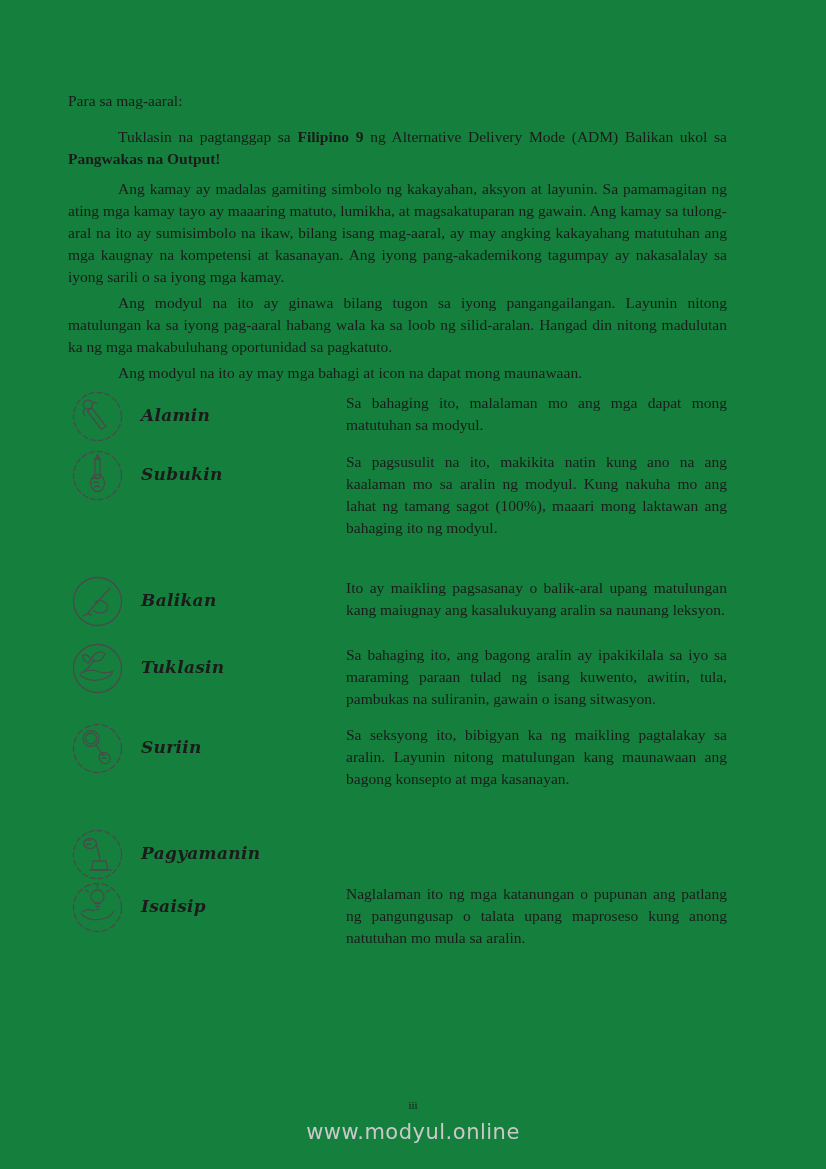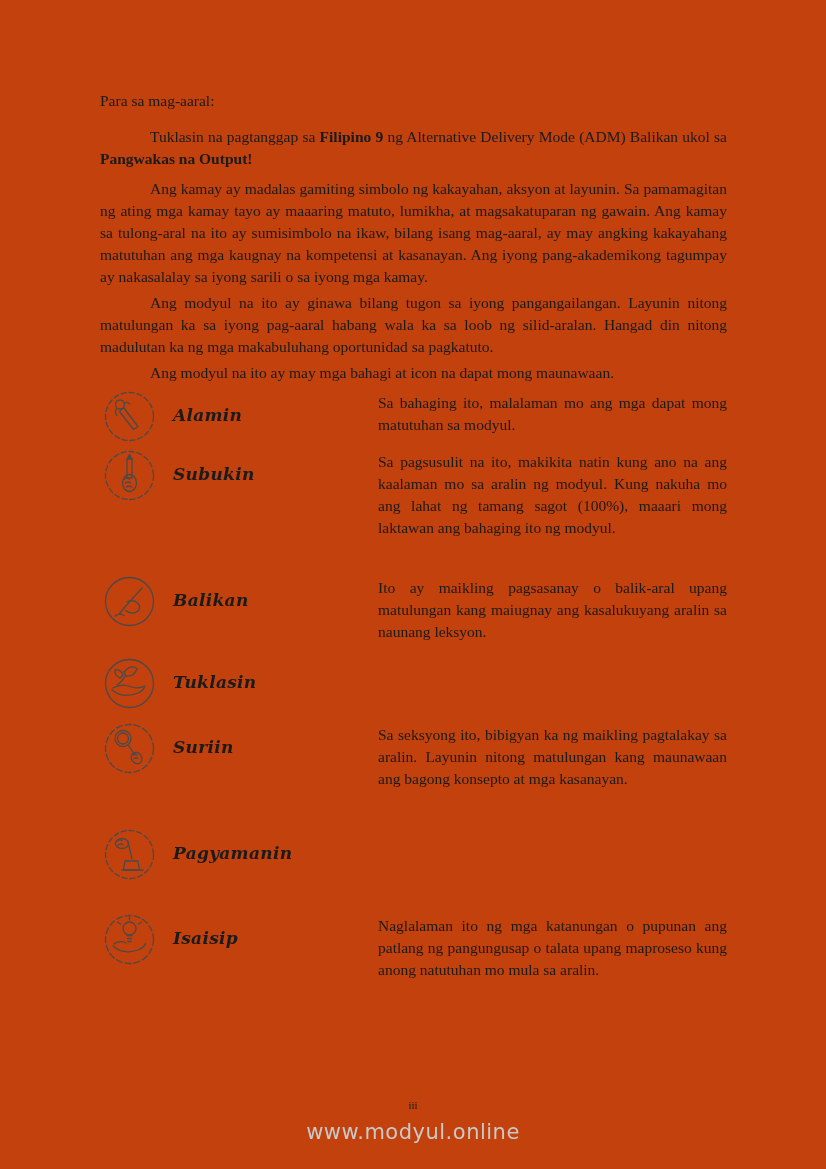--- a/index.html
+++ b/index.html
@@ -1,24 +1,24 @@
 <!DOCTYPE html>
 <html><head>
 <meta charset="utf-8">
 <style>
   html,body{margin:0;padding:0;background:#ffffff;}
   .page{
     position:relative;
     width:826px;height:1169px;
-    background:#c2410c;
+    background:#15803d;
     font-family:"Liberation Serif", serif;
     color:#1b1b1b;
     overflow:hidden;
     box-sizing:border-box;
-    padding:90px 99px 0 100px;
+    padding:90px 99px 0 68px;
   }
   .body-text{
     font-size:15.5px;
     line-height:22px;
   }
   p{margin:0;}
   .salutation{margin:0;}
   .para{
     text-align:justify;
     text-indent:50px;
@@ -55,21 +55,21 @@
     padding-top:2px;
     text-align:justify;
     font-size:15.5px;
     line-height:22px;
   }
   .row-alamin{margin-bottom:6px;}
   .row-subukin{margin-bottom:36px;}
   .row-balikan{margin-bottom:14px;}
   .row-tuklasin{margin-bottom:12px;}
   .row-suriin{margin-bottom:38px;}
-  .row-pagyamanin{margin-bottom:32px;}
+  .row-pagyamanin{}
   .row-isaisip{margin-bottom:16px;}
 
   .footer{
     position:absolute;
     left:0;right:0;
     bottom:0;
     height:75px;
     text-align:center;
   }
   .page-number{
@@ -150,20 +150,21 @@
         <svg class="icon icon-circle" width="53" height="53" viewBox="0 0 53 53">
           <circle cx="26.5" cy="26.5" r="24"></circle>
           <path d="M21 15 q7 -8 13 -3.5 q-2.5 8.5 -11 7.5 z"></path>
           <path d="M17 21 q-6 -3 -5 -8 q6 -1 8 5 z"></path>
           <path d="M22 19 q-3 6 -8 9"></path>
           <path d="M10 31 q9 -5 17 -1.5 q8 3 15 -0.5"></path>
           <path d="M9 33 q11 9 26 3 q5.5 -2.5 6.5 -6"></path>
         </svg>
       </div>
       <div class="label-cell">Tuklasin</div>
+      <div class="desc-cell">Sa bahaging ito, ang bagong aralin ay ipakikilala sa iyo sa maraming paraan tulad ng isang kuwento, awitin, tula, pambukas na suliranin, gawain o isang sitwasyon.</div>
     </div>
 
     <div class="icon-row row-suriin">
       <div class="icon-cell">
         <svg class="icon icon-circle" width="53" height="53" viewBox="0 0 53 53">
           <circle cx="26.5" cy="26.5" r="24" stroke-dasharray="6 3"></circle>
           <circle cx="20" cy="16.5" r="8"></circle>
           <circle cx="20" cy="16.5" r="5.5"></circle>
           <path d="M25 23 L32 33"></path>
           <ellipse cx="33.5" cy="36" rx="5" ry="6" transform="rotate(-35 33.5 36)"></ellipse>

